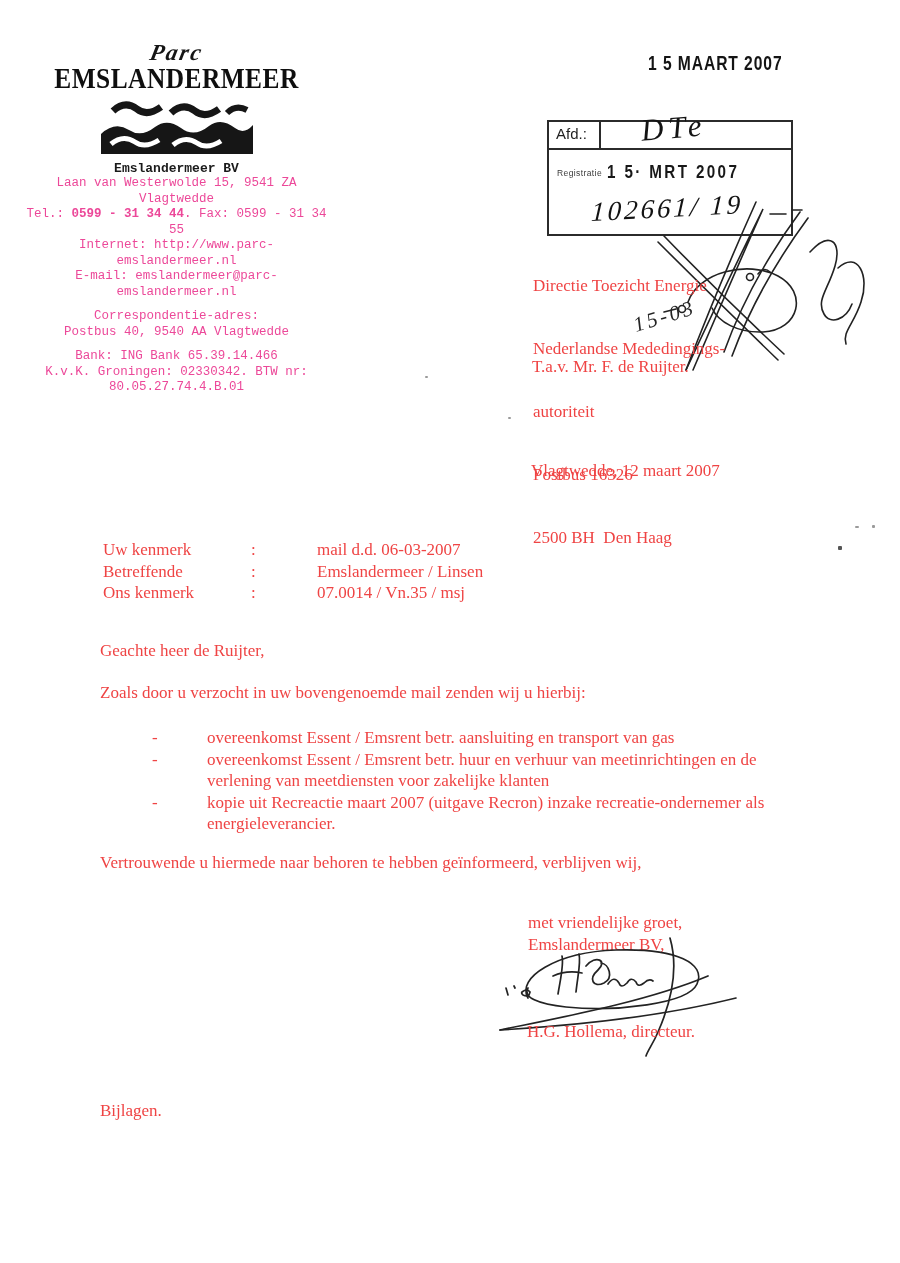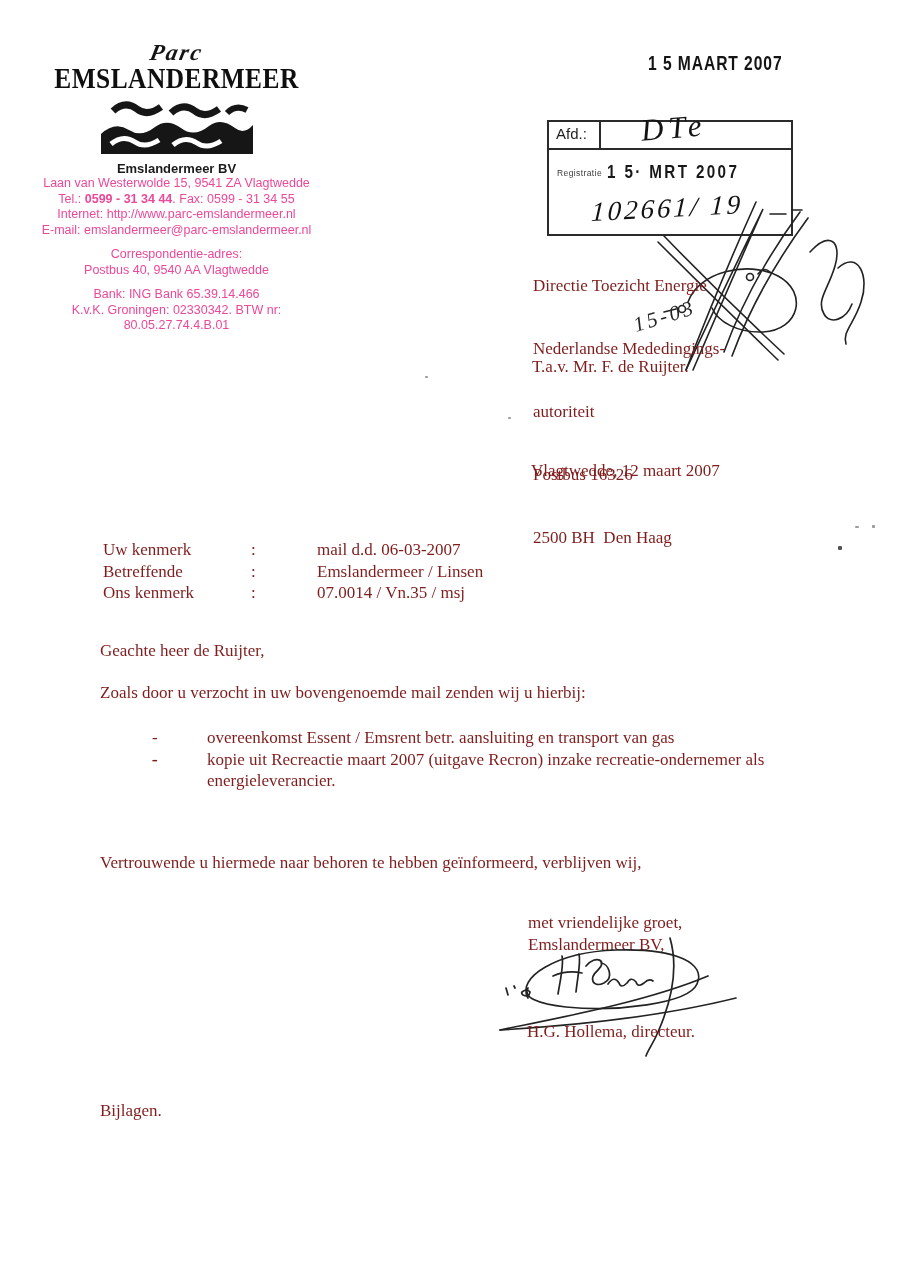--- a/index.html
+++ b/index.html
@@ -6,22 +6,22 @@
   .page{
     position:relative;
     width:900px;height:1263px;
     margin:0 auto;
     background:#ffffff;
     overflow:hidden;
     font-family:"Liberation Serif", serif;
     color:#1a1a1a;
   }
   .abs{position:absolute;}
-  .serif{font-family:"Liberation Serif", serif;font-size:17px;color:#7f1d1d;}
-  .sans{font-family:Liberation Sans, sans-serif;color:#222;}
+  .serif{font-family:"Liberation Serif", serif;font-size:17px;color:#ef4444;}
+  .sans{font-family:Liberation Mono, monospace;color:#222;}
 
   
   .letterhead{left:24px;top:40px;width:305px;text-align:center;}
   .logo-script{
     display:block;font-family:"Liberation Serif", serif;font-style:italic;font-weight:bold;
     font-size:23px;letter-spacing:2px;transform:skewX(-12deg);color:#151515;
   }
   .logo-name{
     display:block;font-family:"Liberation Serif", serif;font-weight:bold;
     font-size:27px;letter-spacing:0.5px;transform:scale(0.94,1.08);color:#0f0f0f;
@@ -193,20 +193,21 @@
   <div class="abs salutation serif">Geachte heer de Ruijter,</div>
   <div class="abs intro serif">Zoals door u verzocht in uw bovengenoemde mail zenden wij u hierbij:</div>
 
   <div class="abs bullets serif">
     <div class="bullet">
       <span class="bullet-marker">-</span>
       <span>overeenkomst Essent / Emsrent betr. aansluiting en transport van gas</span>
     </div>
     <div class="bullet">
       <span class="bullet-marker">-</span>
+      <span>overeenkomst Essent / Emsrent betr. huur en verhuur van meetinrichtingen en de verlening van meetdiensten voor zakelijke klanten</span>
     </div>
     <div class="bullet">
       <span class="bullet-marker">-</span>
       <span>kopie uit Recreactie maart 2007 (uitgave Recron) inzake recreatie-ondernemer als energieleverancier.</span>
     </div>
   </div>
 
   <div class="abs closing serif">Vertrouwende u hiermede naar behoren te hebben geïnformeerd, verblijven wij,</div>
 
   <div class="abs sig-greeting serif">

